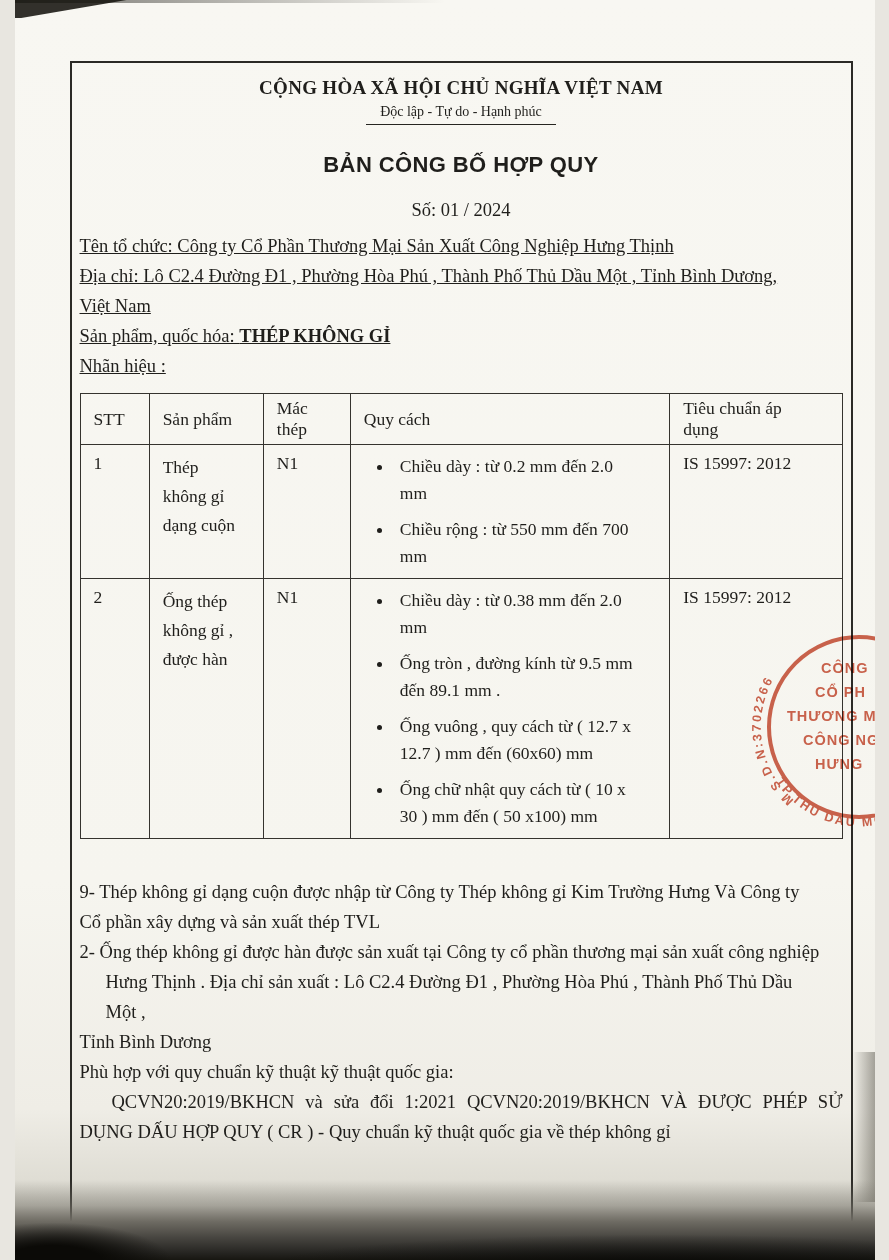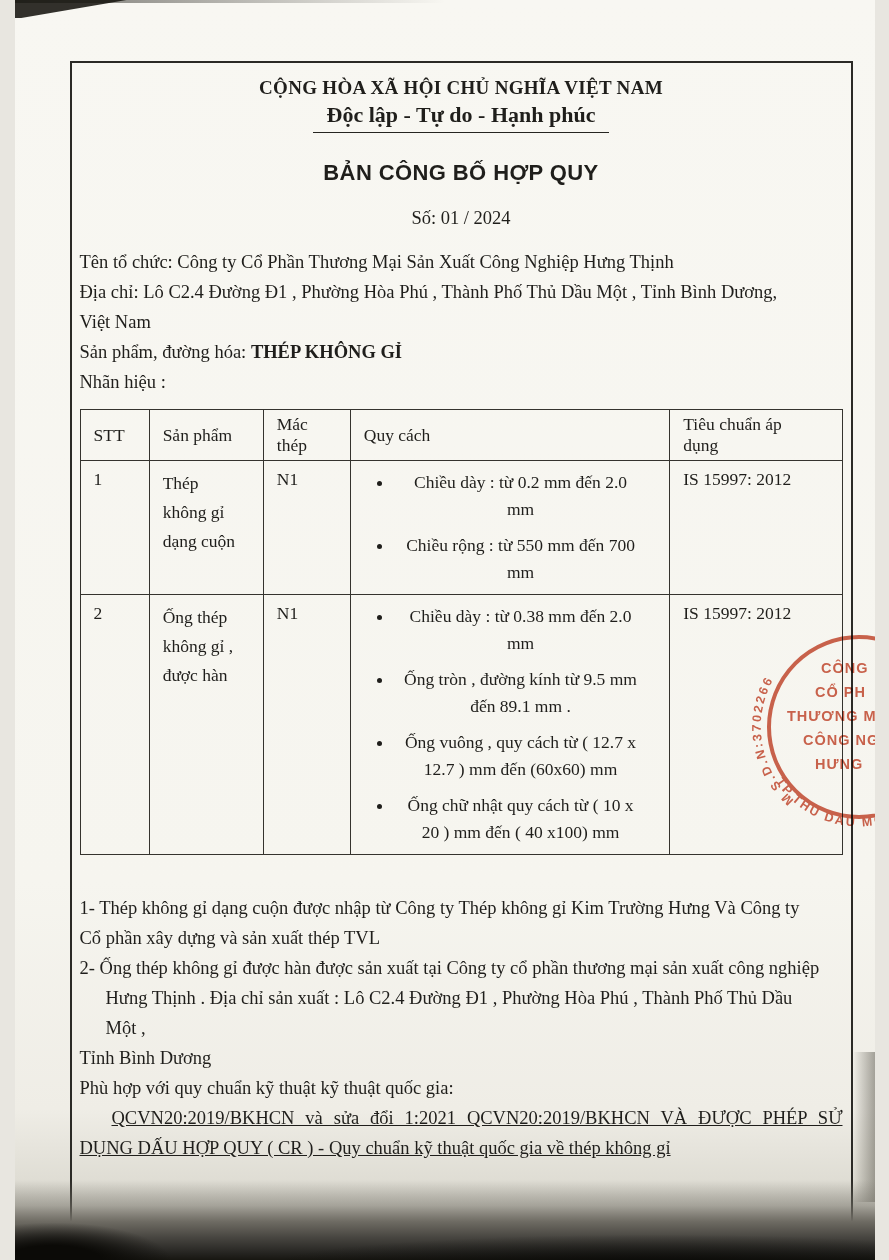--- a/index.html
+++ b/index.html
@@ -30,41 +30,41 @@
   
   .nat-title {
     text-align: center;
     font-weight: bold;
     font-size: 19px;
     letter-spacing: 0.3px;
   }
   .nat-motto-wrap { text-align: center; margin-top: 3px; }
   .nat-motto {
     display: inline-block;
-    font-weight: bold;
-    font-size: 22px;
+    font-weight: normal;
+    font-size: 14px;
     padding: 0 14px 4px 14px;
     border-bottom: 1.8px solid #262521;
   }
   .doc-title {
     text-align: center;
     font-family: Liberation Sans, sans-serif;
     font-weight: bold;
     font-size: 22px;
     letter-spacing: 0.4px;
     margin: 27px 0 0 0;
   }
   .doc-number {
     text-align: center;
     font-size: 18.5px;
     margin-top: 22px;
   }
 
   
-  .info { margin-top: 18px; font-size: 18.5px; line-height: 30px; }
+  .info { margin-top: 10px; font-size: 18.5px; line-height: 30px; text-decoration: underline; }
   .info p { margin: 0; }
   .ml10 { margin-left: 10px; }
   .ml20 { margin-left: 20px; }
   .addr { max-width: 724px; }
   .product-name { font-weight: bold; }
 
   
   table.spec-table {
     width: 100%;
     margin-top: 12px;
@@ -86,37 +86,35 @@
   .col-std  { width: 177px; }
   .cell-stt { text-align: center; padding-left: 4px; padding-right: 4px; }
   .cell-prod { text-align: justify; padding-right: 9px; line-height: 29px; }
   .cell-grade { padding-left: 16px; }
   .row1 td { height: 88px; }
   .row2 td { height: 232px; }
   ul.spec-list {
     margin: 0; padding: 0 4px 0 30px;
     list-style: disc outside;
     line-height: 27px;
-    text-align: center;
   }
   ul.spec-list li { margin: 0 0 9px 0; padding-left: 6px; }
   ul.spec-list li:last-child { margin-bottom: 0; }
 
   
   .notes { margin-top: 38px; font-size: 18.5px; line-height: 30px; }
   .notes p { margin: 0; }
   .note-1 { margin-left: 30px; max-width: 730px; margin-bottom: 7px; }
   .note-2 { margin-left: 30px; max-width: 718px; padding-left: 26px; text-indent: -26px; }
   .province-line { margin-left: 20px; margin-top: 5px; }
   .conformity-intro { margin-left: 20px; margin-top: 1px; }
   .conformity-detail {
     margin: 1px 8px 0 -2px;
     text-align: justify;
     text-indent: 32px;
-    text-decoration: underline;
   }
 
   
   .stamp-svg {
     position: absolute;
     left: 718px; top: 611px;
     width: 252px; height: 232px;
     opacity: 0.88;
     mix-blend-mode: multiply;
   }
@@ -172,21 +170,21 @@
     <div class="nat-motto-wrap">
       <span class="nat-motto">Độc lập - Tự do - Hạnh phúc</span>
     </div>
 
     <div class="doc-title">BẢN CÔNG BỐ HỢP QUY</div>
     <div class="doc-number">Số: 01 / 2024</div>
 
     <div class="info">
       <p class="ml10">Tên tổ chức: Công ty Cổ Phần Thương Mại Sản Xuất Công Nghiệp Hưng Thịnh</p>
       <p class="ml10 addr">Địa chỉ: Lô C2.4 Đường Đ1 , Phường Hòa Phú , Thành Phố Thủ Dầu Một , Tỉnh Bình Dương, Việt Nam</p>
-      <p class="ml20"><span>Sản phẩm, đường hóa: </span><span class="product-name">THÉP KHÔNG GỈ</span></p>
+      <p class="ml20"><span>Sản phẩm, quốc hóa: </span><span class="product-name">THÉP KHÔNG GỈ</span></p>
       <p class="ml20">Nhãn hiệu :</p>
     </div>
 
     <table class="spec-table">
       <colgroup>
         <col class="col-stt">
           <col class="col-prod">
           <col class="col-grade">
           <col class="col-spec">
           <col class="col-std">
@@ -215,30 +213,30 @@
         </tr>
         <tr class="row2">
           <td class="cell-stt">2</td>
           <td class="cell-prod">Ống thép không gỉ , được hàn</td>
           <td class="cell-grade">N1</td>
           <td>
             <ul class="spec-list">
               <li>Chiều dày : từ 0.38 mm đến 2.0 mm</li>
               <li>Ống tròn , đường kính từ 9.5 mm đến 89.1 mm .</li>
               <li>Ống vuông , quy cách từ ( 12.7 x 12.7 ) mm đến (60x60) mm</li>
-              <li>Ống chữ nhật quy cách từ ( 10 x 20 ) mm đến ( 40 x100) mm</li>
+              <li>Ống chữ nhật quy cách từ ( 10 x 30 ) mm đến ( 50 x100) mm</li>
             </ul>
           </td>
           <td>IS 15997: 2012</td>
         </tr>
       </tbody>
     </table>
 
     <div class="notes">
-      <p class="note-1">1- Thép không gỉ dạng cuộn được nhập từ Công ty Thép không gỉ Kim Trường Hưng Và Công ty Cổ phần xây dựng và sản xuất thép TVL</p>
+      <p class="note-1">9- Thép không gỉ dạng cuộn được nhập từ Công ty Thép không gỉ Kim Trường Hưng Và Công ty Cổ phần xây dựng và sản xuất thép TVL</p>
       <p class="note-2">2- Ống thép không gỉ được hàn được sản xuất tại Công ty cổ phần thương mại sản xuất công nghiệp Hưng Thịnh . Địa chỉ sản xuất : Lô C2.4 Đường Đ1 , Phường Hòa Phú , Thành Phố Thủ Dầu Một ,</p>
       <p class="province-line">Tỉnh Bình Dương</p>
       <p class="conformity-intro">Phù hợp với quy chuẩn kỹ thuật kỹ thuật quốc gia:</p>
       <p class="conformity-detail">QCVN20:2019/BKHCN và sửa đổi 1:2021 QCVN20:2019/BKHCN VÀ ĐƯỢC PHÉP SỬ DỤNG DẤU HỢP QUY ( CR ) - Quy chuẩn kỹ thuật quốc gia về thép không gỉ</p>
     </div>
 
   </div>
 
   <svg class="stamp-svg" viewBox="0 0 252 232" aria-hidden="true">
     <circle cx="126" cy="116" r="90" fill="none" stroke="#c94f37" stroke-width="4"></circle>

